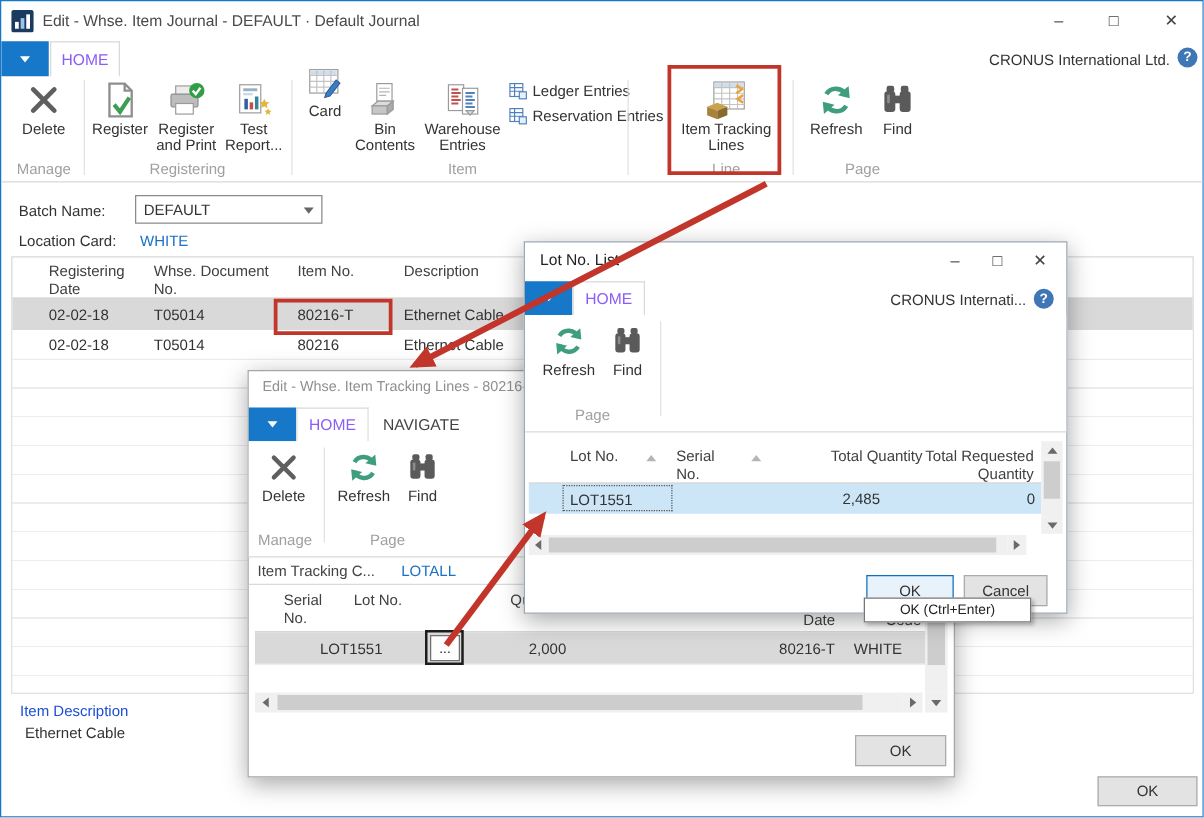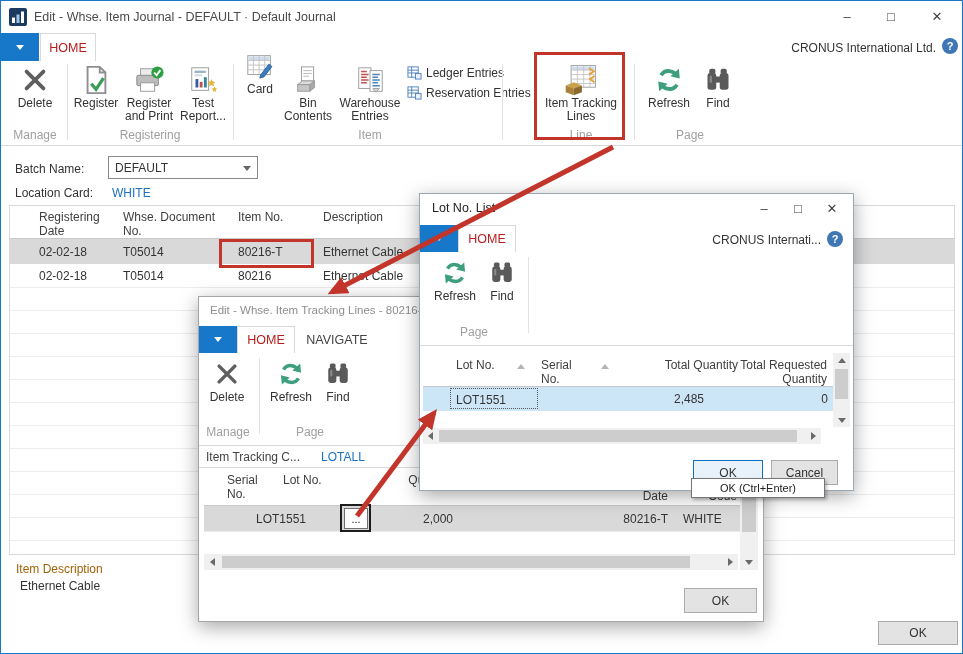--- a/index.html
+++ b/index.html
@@ -13,21 +13,21 @@
   
   .rbtn{display:flex;flex-direction:column;align-items:center;cursor:default;}
   .rbtn .ric{height:34px;display:flex;align-items:center;justify-content:center;}
   .rbtn .rlb{font-size:12px;line-height:13px;text-align:center;color:#333;}
   .sbtn{display:flex;align-items:center;gap:4px;font-size:12px;color:#333;}
   .vsep{width:1px;background:#e2e2e2;}
   .grp{font-size:12px;color:#a0a0a0;text-align:center;}
   
   .menubtn{background:#1777c8;display:flex;align-items:center;justify-content:center;}
   .tab{background:#fff;border:1px solid #d9d9d9;border-bottom:none;
-       display:flex;align-items:center;justify-content:center;font-size:12.5px;color:#b91c1c;}
+       display:flex;align-items:center;justify-content:center;font-size:12.5px;color:#8b5cf6;}
   .tab.inactive{border:none;color:#444;}
   .helpcirc{width:16px;height:16px;border-radius:50%;background:#3f76b5;color:#fff;
             font-size:11px;font-weight:bold;display:flex;align-items:center;justify-content:center;}
   
   .tri-dn{width:0;height:0;border-left:4px solid transparent;border-right:4px solid transparent;border-top:5px solid #fff;}
   .tri-dn.dark{border-top-color:#666;}
   .tri-up-s{width:0;height:0;border-left:4px solid transparent;border-right:4px solid transparent;border-bottom:5px solid #b5b5b5;}
   .sc-up{width:0;height:0;border-left:4px solid transparent;border-right:4px solid transparent;border-bottom:5px solid #6a6a6a;}
   .sc-dn{width:0;height:0;border-left:4px solid transparent;border-right:4px solid transparent;border-top:5px solid #6a6a6a;}
   .sc-lf{width:0;height:0;border-top:4px solid transparent;border-bottom:4px solid transparent;border-right:5px solid #6a6a6a;}
@@ -291,21 +291,21 @@
     <span class="abs celltxt" style="left:313px;top:6px">Ethernet Cable</span>
   </div>
   <div class="abs" style="left:9px;top:263px;width:944px;height:24px;background:#fff;border-bottom:1px solid #ececec">
     <span class="abs celltxt" style="left:29px;top:5px">02-02-18</span>
     <span class="abs celltxt" style="left:113px;top:5px">T05014</span>
     <span class="abs celltxt" style="left:228px;top:5px">80216</span>
     <span class="abs celltxt" style="left:313px;top:5px">Ethernet Cable</span>
   </div>
   <div class="abs rowgrid" style="left:9px;top:287px;width:944px;height:266px"></div>
 
-  <div class="abs t12" style="left:15px;top:561px;color:#a16207">Item Description</div>
+  <div class="abs t12" style="left:15px;top:561px;color:#1d4ed8">Item Description</div>
   <div class="abs t12" style="left:19px;top:578px;color:#333">Ethernet Cable</div>
   <div class="abs pbtn" style="left:877px;top:620px;width:80px;height:24px">OK</div>
 
   <div class="popup" style="left:197px;top:295px;width:566px;height:326px;z-index:10"></div>
   <div class="abs" style="left:209px;top:303px;width:300px;font-size:11.5px;color:#8f8f8f;white-space:nowrap;overflow:hidden;z-index:11">Edit - Whse. Item Tracking Lines - 80216-</div>
   <div class="abs menubtn" style="left:198px;top:325px;width:38px;height:27px;z-index:11">
     <span class="tri-dn"></span>
   </div>
   <div class="abs tab" style="left:236px;top:325px;width:58px;height:27px;z-index:11">HOME</div>
   <div class="abs tab inactive" style="left:294px;top:325px;width:84px;height:27px;z-index:11">NAVIGATE</div>

